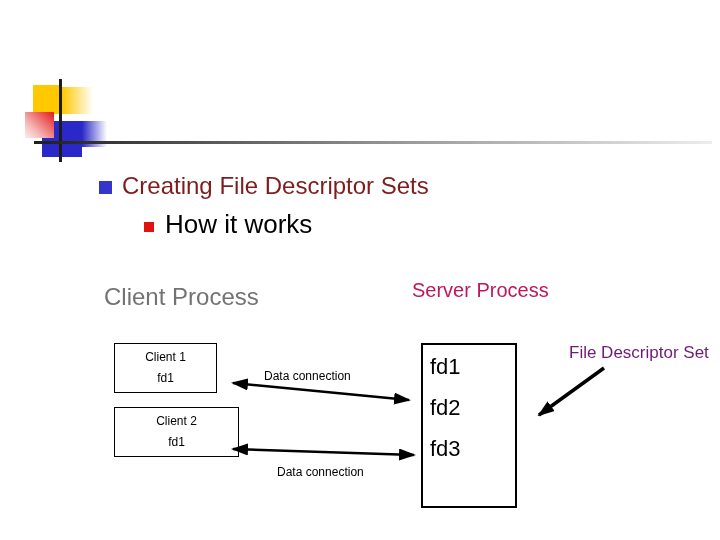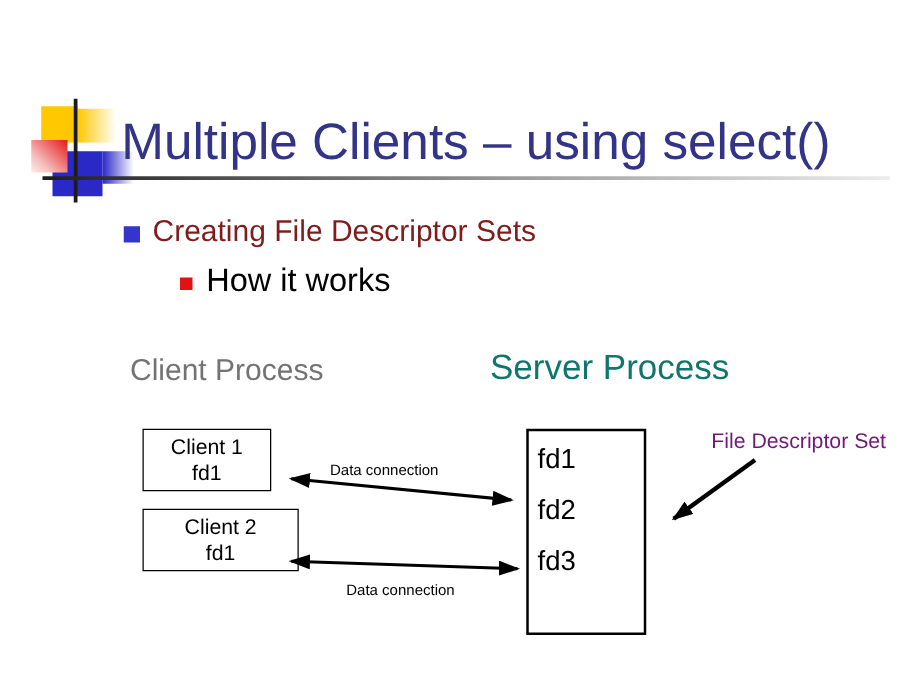--- a/index.html
+++ b/index.html
@@ -30,31 +30,31 @@
     font-size:41px; line-height:1; font-weight:400;
     color:#333387; white-space:nowrap;
   }
   .bullet-sq-1 { left:99px;  top:181px; width:13px; height:13px; background:#3535CD; }
   .bullet-tx-1 { left:122px; top:174px; font-size:24px; line-height:1; color:#7f1d1d; white-space:nowrap; }
   .bullet-sq-2 { left:144px; top:222px; width:10px; height:10px; background:#E01212; }
   .bullet-tx-2 { left:165px; top:211px; font-size:26px; line-height:1; color:#000; white-space:nowrap; }
 
   
   .client-process { left:104px; top:285px; font-size:24px; line-height:1; color:#737373; white-space:nowrap; }
-  .server-process { left:392px; top:280px; font-size:28px; line-height:1; color:#0f766e; white-space:nowrap; }
+  .server-process { left:412px; top:280px; font-size:20px; line-height:1; color:#be185d; white-space:nowrap; }
   .conn-label-1 { left:264px; top:370px; font-size:12px; line-height:1; color:#000; white-space:nowrap; }
   .conn-label-2 { left:277px; top:466px; font-size:12px; line-height:1; color:#000; white-space:nowrap; }
   .fds-label    { left:569px; top:344px; font-size:17px; line-height:1; color:#701a75; white-space:nowrap; }
 
   
   .cbox {
     border:1.5px solid #000;
     display:flex; flex-direction:column;
     justify-content:center; align-items:center;
-    font-size:17px; line-height:21px; color:#000;
+    font-size:12px; line-height:21px; color:#000;
     background:#fff;
   }
   .client-box-1 { left:114px; top:343px; width:103px; height:50px; }
   .client-box-2 { left:114px; top:407px; width:125px; height:50px; }
   .server-box {
     left:421px; top:343px; width:96px; height:165px;
     border:2px solid #000; background:#fff;
     font-size:22px; line-height:41px; color:#000;
     padding:1px 0 0 7px;
   }
@@ -68,21 +68,20 @@
 <div class="slide">
 
   <div class="abs deco-yellow"></div>
   <div class="abs deco-yellow-fade"></div>
   <div class="abs deco-blue"></div>
   <div class="abs deco-blue-fade"></div>
   <div class="abs deco-red"></div>
   <div class="abs deco-vline"></div>
   <div class="abs deco-hline"></div>
 
-  <h1 class="abs title">Multiple Clients – using select()</h1>
 
   <span class="abs bullet-sq-1"></span>
   <div class="abs bullet-tx-1">Creating File Descriptor Sets</div>
   <span class="abs bullet-sq-2"></span>
   <div class="abs bullet-tx-2">How it works</div>
 
   <div class="abs client-process">Client Process</div>
   <div class="abs server-process">Server Process</div>
 
   <div class="abs cbox client-box-1">

